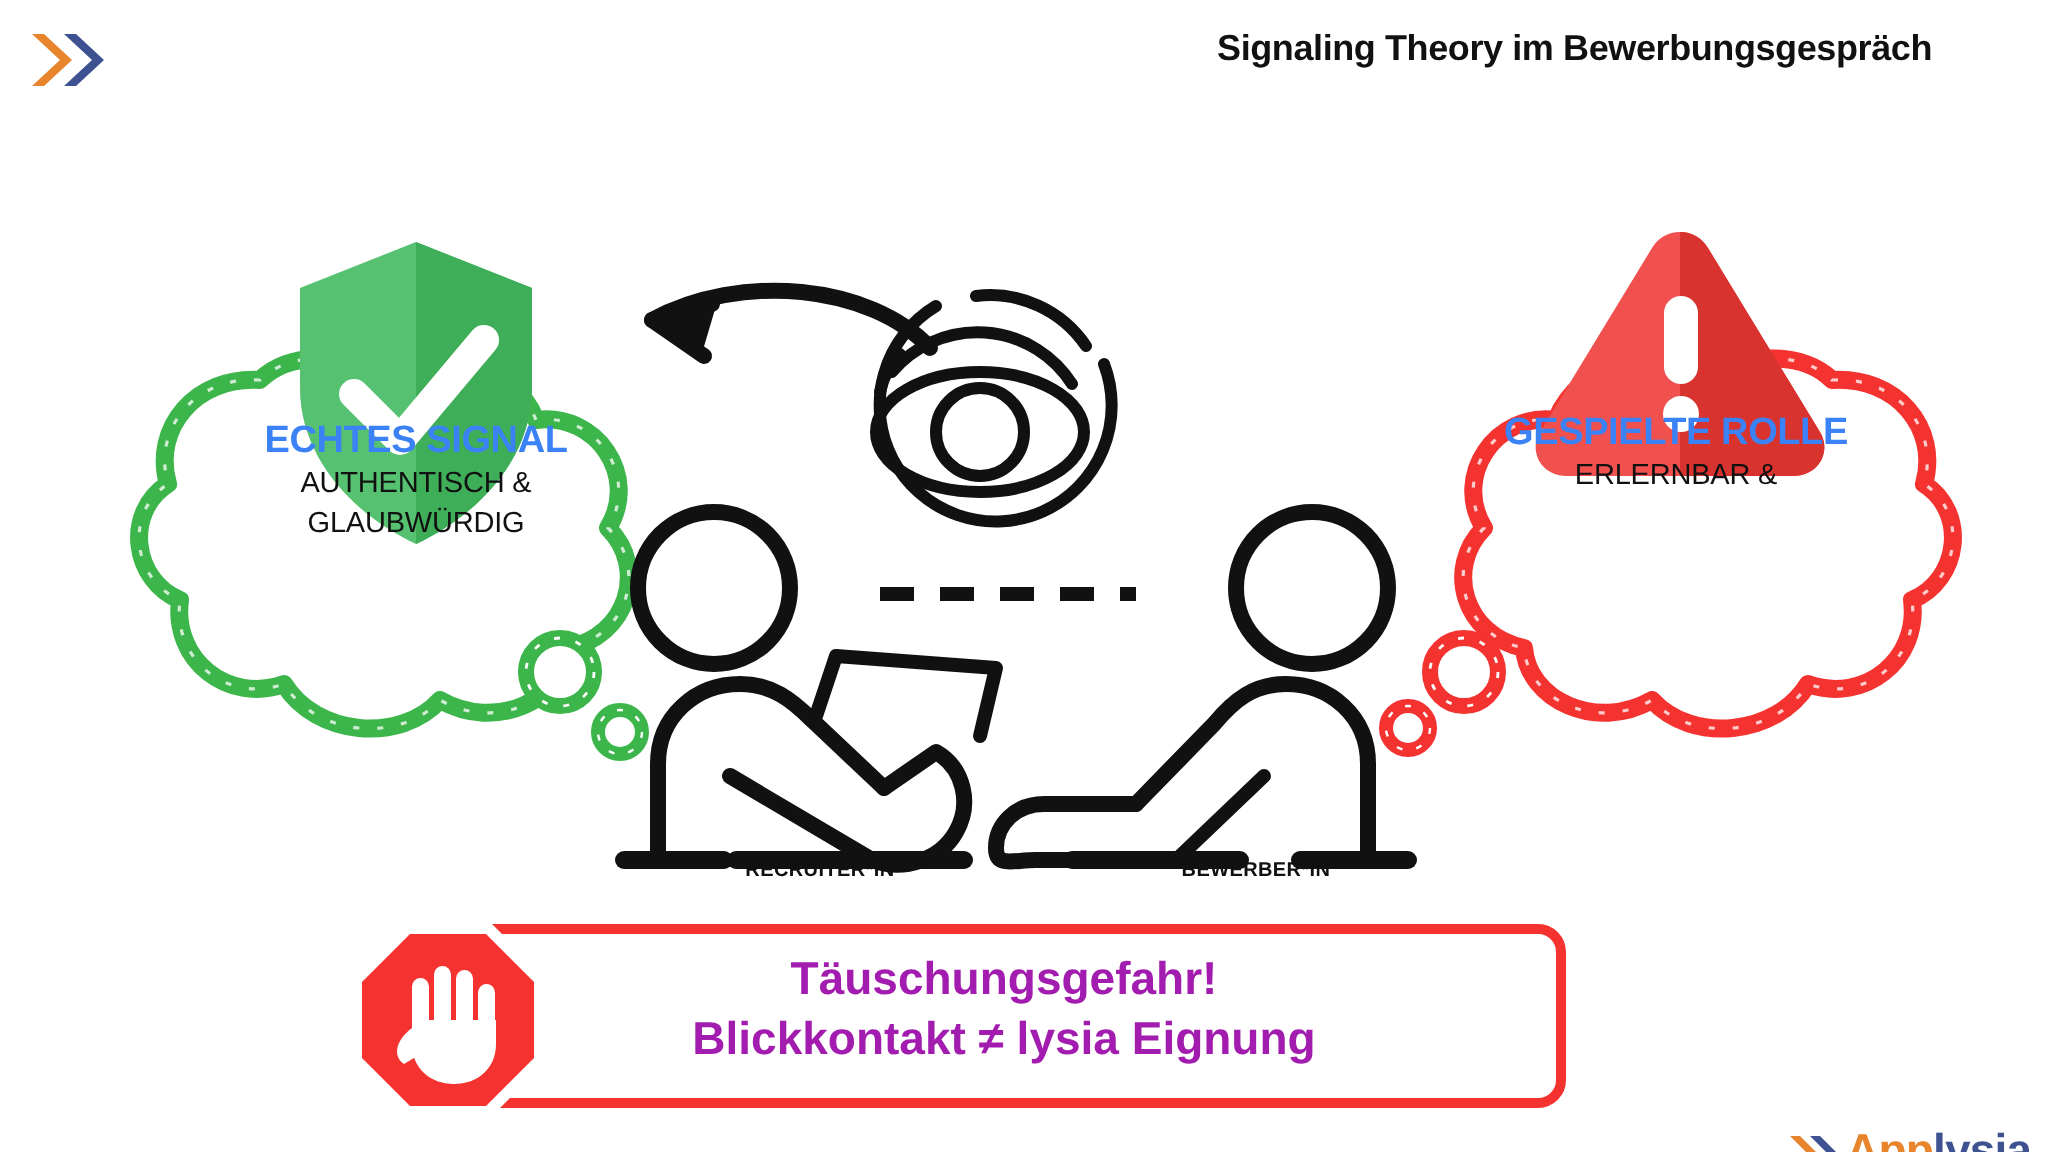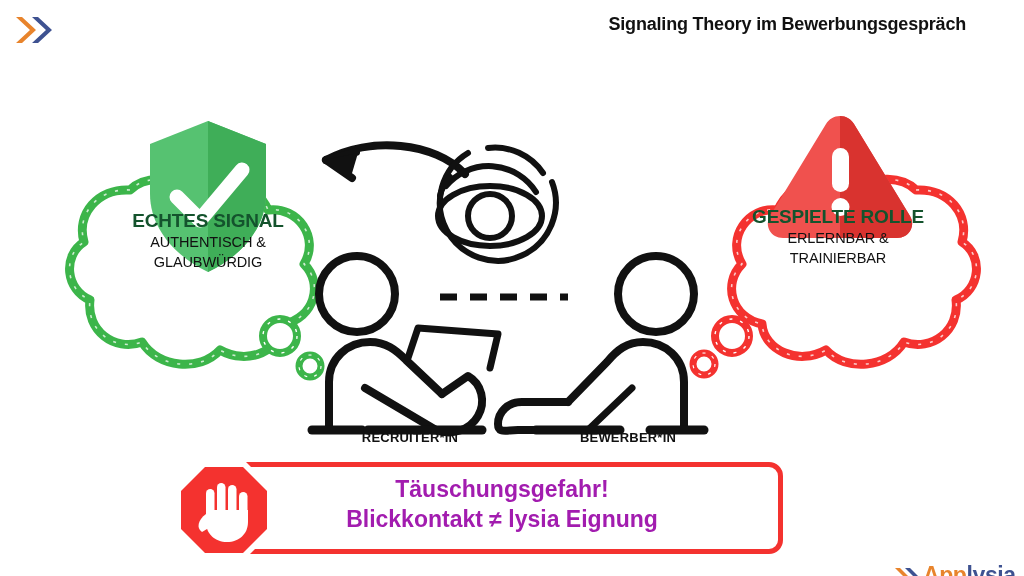--- a/index.html
+++ b/index.html
@@ -59,38 +59,38 @@
   .cloud-text {
     position: absolute;
     width: 100%;
     text-align: center;
     line-height: 1.18;
   }
   .cloud-head {
     font-size: 19px;
     font-weight: bold;
     letter-spacing: -0.2px;
-    color: #14532d;
+    color: #3b82f6;
   }
   .cloud-sub {
     font-size: 14.5px;
     font-weight: normal;
     letter-spacing: -0.1px;
     color: #111111;
     margin-top: 2px;
   }
   .cloud-left .cloud-text  { left: 0; top: 92px; }
   .cloud-right .cloud-text { left: 0; top: 96px; }
 
   
   .scene { left: 300px; top: 130px; width: 420px; height: 330px; }
 
   .person-label {
     position: absolute;
-    font-size: 13px;
+    font-size: 10px;
     font-weight: bold;
     letter-spacing: 0.2px;
     color: #111111;
     text-align: center;
   }
   .label-recruiter { left: 330px; top: 430px; width: 160px; }
   .label-candidate { left: 548px; top: 430px; width: 160px; }
 
   
   .banner {
@@ -224,21 +224,20 @@
         <path d="M152 6 C158 6, 163 9, 166 14 L222 106 C228 116, 221 128, 209 128 L95 128
                  C83 128, 76 116, 82 106 L138 14 C141 9, 146 6, 152 6 Z" fill="#F0514E"></path>
         <path d="M152 6 C158 6, 163 9, 166 14 L222 106 C228 116, 221 128, 209 128 L152 128 Z" fill="#D9332F"></path>
         <rect x="144" y="38" width="17" height="44" rx="8.5" fill="#ffffff"></rect>
         <circle cx="152.5" cy="97" r="9" fill="#ffffff"></circle>
       </g>
     </svg>
     <div class="cloud-text">
       <div class="cloud-head">GESPIELTE ROLLE</div>
       <div class="cloud-sub">ERLERNBAR &amp;</div>
-      <div class="cloud-sub">TRAINIERBAR</div>
     </div>
   </div>
 
   <div class="abs scene">
     <svg viewBox="0 0 420 330" width="420" height="330">
 
       <g>
         <path d="M165 44 C 135 12, 70 6, 26 30" fill="none" stroke="#111111" stroke-width="8" stroke-linecap="round"></path>
         <path d="M26 30 L56 22 M26 30 L52 48" fill="none" stroke="#111111" stroke-width="8" stroke-linecap="round"></path>
         <path d="M24 30 L58 23 L50 50 Z" fill="#111111"></path>

